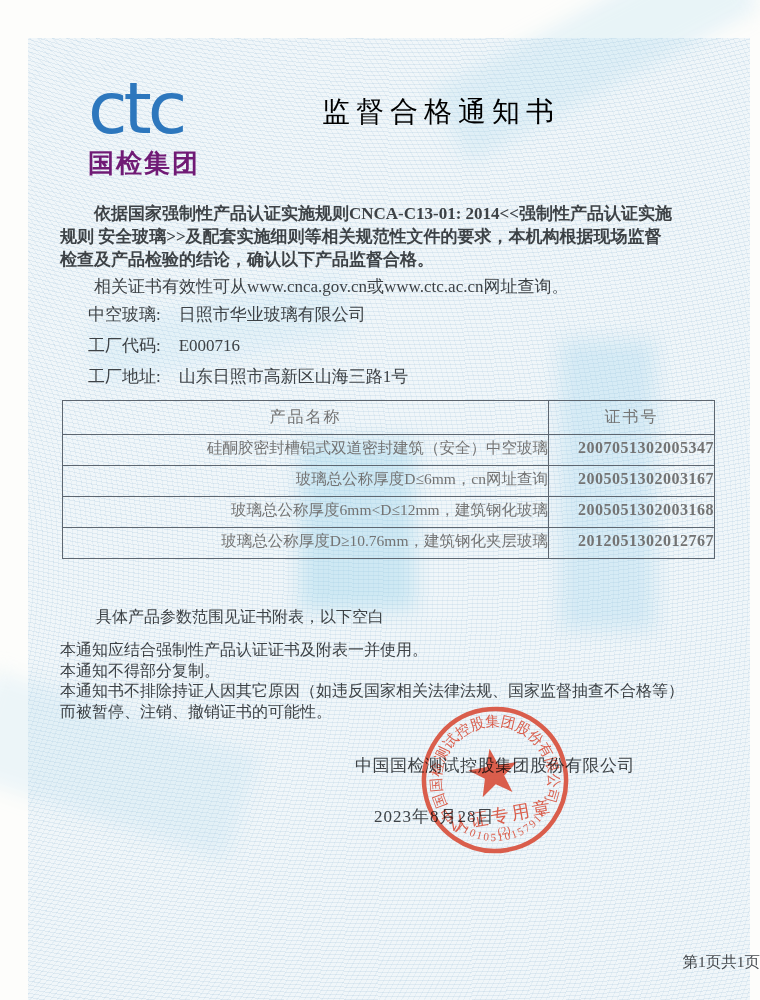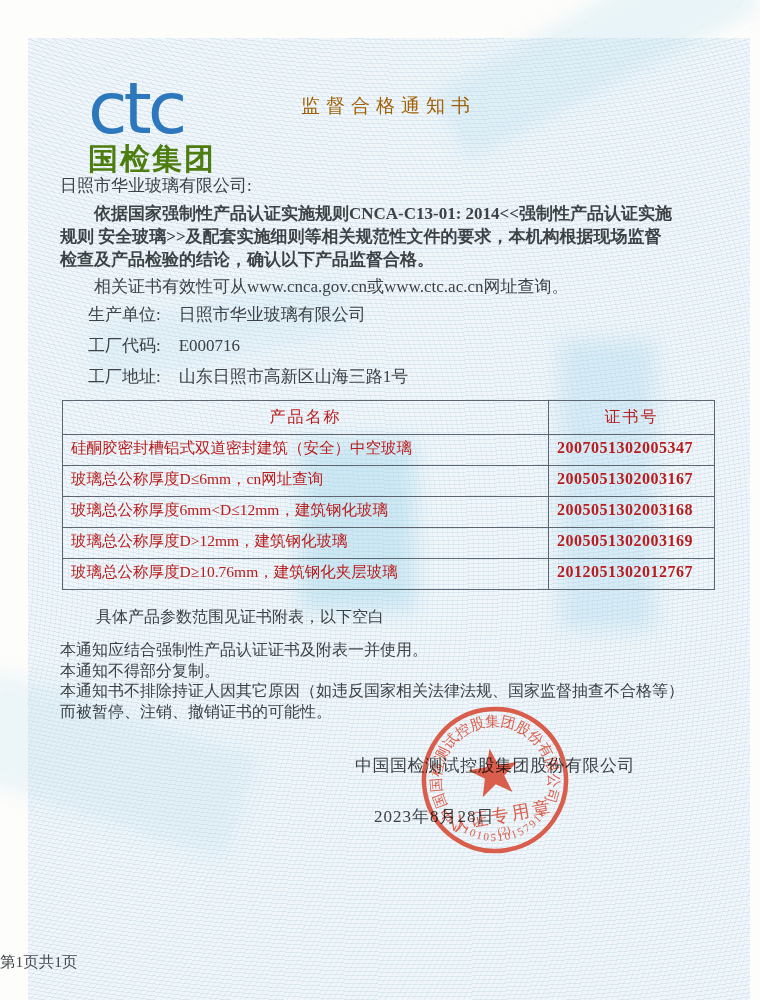--- a/index.html
+++ b/index.html
@@ -31,64 +31,64 @@
   .abs{position:absolute;}
 
   
   .logo{left:88px;top:72px;line-height:1;}
   .logo-ctc{
     font-family:"DejaVu Sans","Liberation Sans",sans-serif;
     font-weight:400;font-size:72px;letter-spacing:-4px;color:#2d77bd;
   }
   .logo-sub{
     font-family:"DejaVu Sans","Liberation Sans",sans-serif;
-    font-weight:800;font-size:30px;letter-spacing:2px;color:#4d7c0f;margin-top:0;
+    font-weight:800;font-size:26px;letter-spacing:2px;color:#701a75;margin-top:6px;
   }
 
-  .doc-title{left:301px;top:93px;font-size:19px;letter-spacing:6px;color:#a16207;font-weight:500;}
+  .doc-title{left:322px;top:93px;font-size:28px;letter-spacing:6px;color:#000000;font-weight:500;}
 
   .recipient{left:60px;top:174px;font-size:17px;}
   .intro{left:60px;top:202px;width:655px;font-size:17px;line-height:23px;font-weight:bold;}
   .indent{text-indent:2em;}
   .validity{left:60px;top:275px;width:655px;font-size:17px;text-indent:2em;}
 
   .fields{left:60px;top:304px;font-size:17px;}
   .field-row{margin-bottom:10px;padding-left:28px;line-height:21px;}
   .field-value{margin-left:18px;}
 
   table.products{
     position:absolute;left:62px;top:400px;width:653px;
-    border-collapse:collapse;font-size:15.5px;color:#b91c1c;
+    border-collapse:collapse;font-size:15.5px;color:#737373;
     table-layout:fixed;
   }
   table.products th,table.products td{
     border:1px solid #5d6670;
   }
   table.products th{
     font-weight:normal;height:31px;text-align:center;font-size:16px;letter-spacing:2px;
   }
-  table.products td{height:26px;padding:0 0 4px 8px;text-align:left;}
+  table.products td{height:26px;padding:0 0 4px 8px;text-align:right;}
   td.cert,th.cert{width:163px;}
   td.cert{padding-left:14px;font-size:16px;letter-spacing:0.5px;font-weight:bold;}
 
   .blank-note{left:60px;top:607px;font-size:16px;margin-left:36px;}
   .notes{left:60px;top:640px;font-size:16px;line-height:20.5px;width:660px;}
 
   .closing-company{left:355px;top:754px;font-size:17px;letter-spacing:0.5px;}
   .closing-date{left:374px;top:805px;font-size:17px;letter-spacing:1px;}
 
   .seal{
     left:410px;top:695px;width:170px;height:170px;
     transform:rotate(-10deg);
     mix-blend-mode:multiply;opacity:0.92;
     z-index:2;
   }
   .seal text{font-family:"Liberation Serif","DejaVu Serif",serif;}
 
-  .page-footer{left:0;right:0;top:952px;text-align:left;font-size:15.5px;color:#45494d;}
+  .page-footer{left:0;right:0;top:952px;text-align:right;font-size:15.5px;color:#45494d;}
 </style>
 </head>
 <body>
 
 <div class="page">
   <div class="bg-pattern"></div>
   <div class="band band-a"></div>
   <div class="band band-b"></div>
   <div class="band band-c"></div>
   <div class="band band-d"></div>
@@ -96,33 +96,32 @@
 
   <div class="content">
 
     <div class="abs logo">
       <div class="logo-ctc">ctc</div>
       <div class="logo-sub">国检集团</div>
     </div>
 
     <div class="abs doc-title">监督合格通知书</div>
 
-    <div class="abs recipient">日照市华业玻璃有限公司:</div>
 
     <div class="abs intro">
       <div class="indent">依据国家强制性产品认证实施规则CNCA-C13-01: 2014&lt;&lt;强制性产品认证实施</div>
       <div>规则 安全玻璃&gt;&gt;及配套实施细则等相关规范性文件的要求，本机构根据现场监督</div>
       <div>检查及产品检验的结论，确认以下产品监督合格。</div>
     </div>
 
     <div class="abs validity">相关证书有效性可从www.cnca.gov.cn或www.ctc.ac.cn网址查询。</div>
 
     <div class="abs fields">
       <div class="field-row">
-        <span>生产单位:</span><span class="field-value">日照市华业玻璃有限公司</span>
+        <span>中空玻璃:</span><span class="field-value">日照市华业玻璃有限公司</span>
       </div>
       <div class="field-row">
         <span>工厂代码:</span><span class="field-value">E000716</span>
       </div>
       <div class="field-row">
         <span>工厂地址:</span><span class="field-value">山东日照市高新区山海三路1号</span>
       </div>
     </div>
 
     <table class="products">
@@ -137,24 +136,20 @@
           <td>硅酮胶密封槽铝式双道密封建筑（安全）中空玻璃</td>
           <td class="cert">2007051302005347</td>
         </tr>
         <tr>
           <td>玻璃总公称厚度D≤6mm，cn网址查询</td>
           <td class="cert">2005051302003167</td>
         </tr>
         <tr>
           <td>玻璃总公称厚度6mm&lt;D≤12mm，建筑钢化玻璃</td>
           <td class="cert">2005051302003168</td>
-        </tr>
-        <tr>
-          <td>玻璃总公称厚度D&gt;12mm，建筑钢化玻璃</td>
-          <td class="cert">2005051302003169</td>
         </tr>
         <tr>
           <td>玻璃总公称厚度D≥10.76mm，建筑钢化夹层玻璃</td>
           <td class="cert">2012051302012767</td>
         </tr>
       </tbody>
     </table>
 
     <div class="abs blank-note">具体产品参数范围见证书附表，以下空白</div>
 

